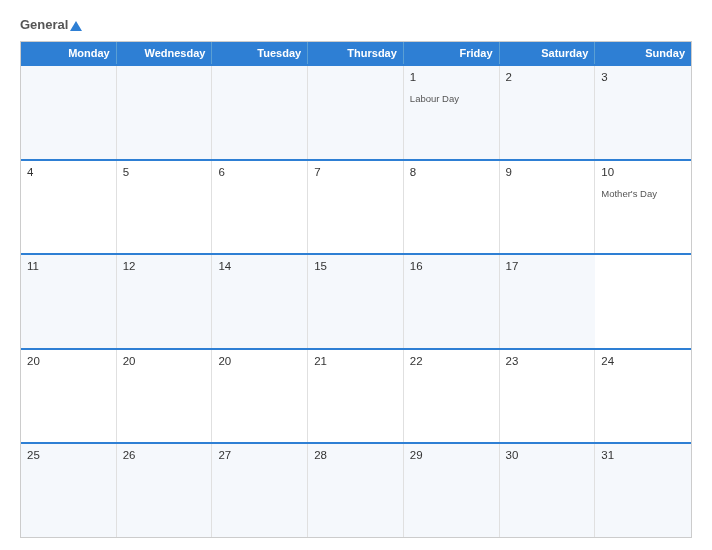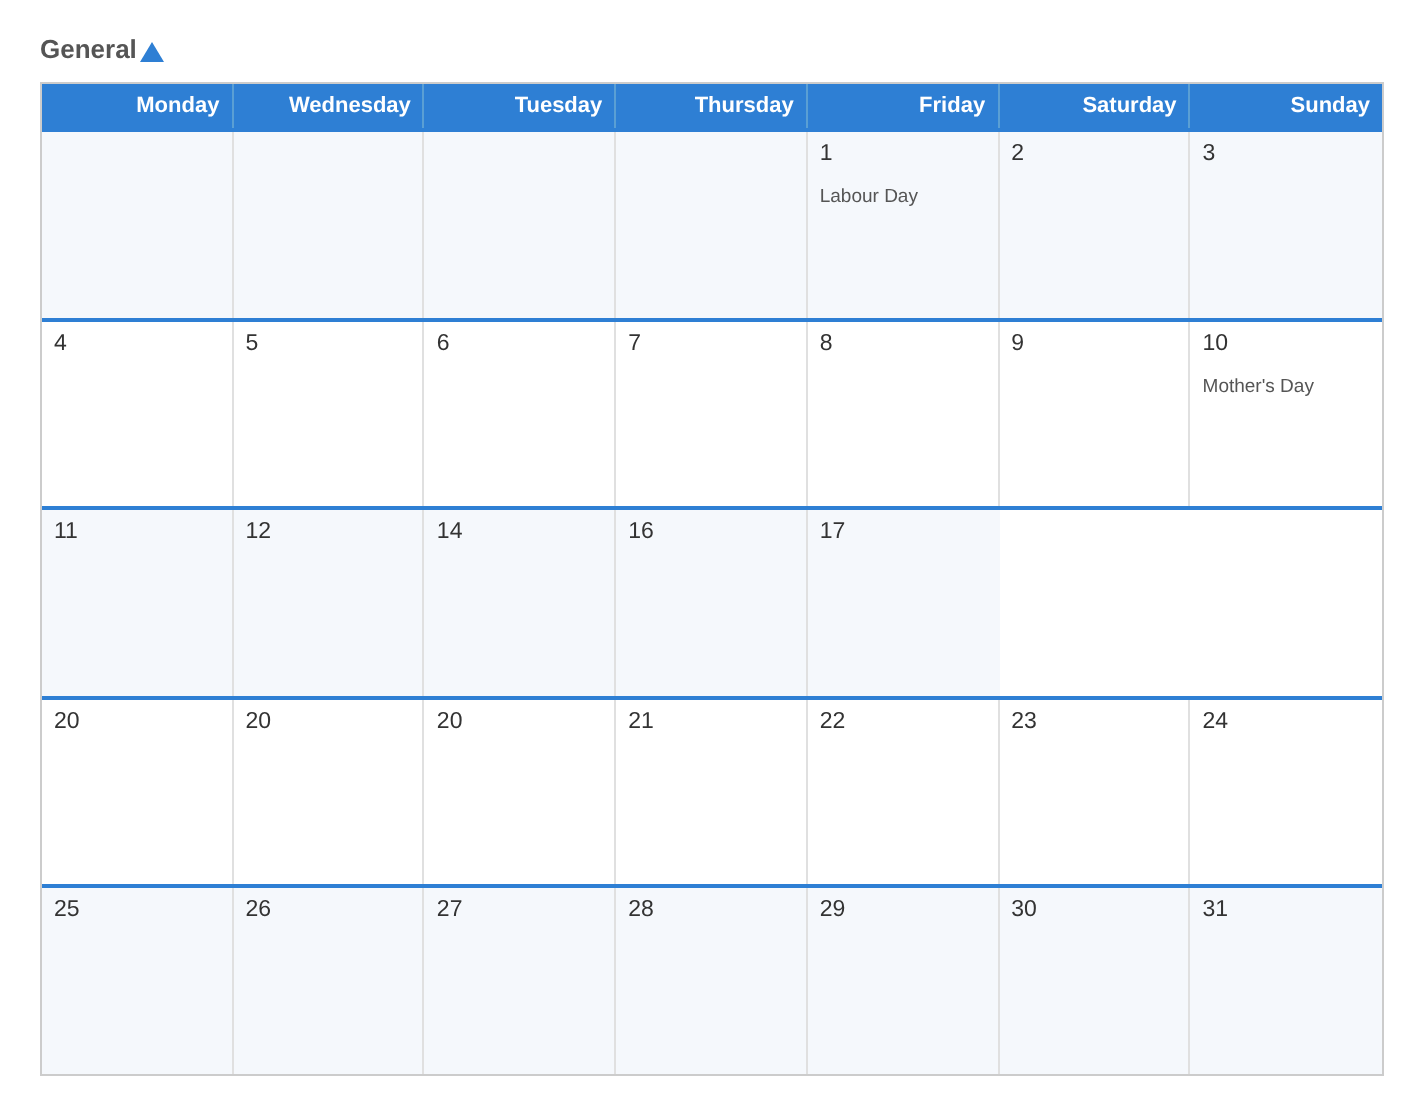--- a/index.html
+++ b/index.html
@@ -194,20 +194,23 @@
           <div class="cal-cell">
             <span class="cell-day">11</span>
           </div>
           <div class="cal-cell">
             <span class="cell-day">12</span>
           </div>
           <div class="cal-cell">
             <span class="cell-day">14</span>
           </div>
           <div class="cal-cell">
+            <span class="cell-day">15</span>
+          </div>
+          <div class="cal-cell">
             <span class="cell-day">16</span>
           </div>
           <div class="cal-cell">
             <span class="cell-day">17</span>
           </div>
         </div>
         <div class="cal-row">
           <div class="cal-cell">
             <span class="cell-day">20</span>
           </div>

